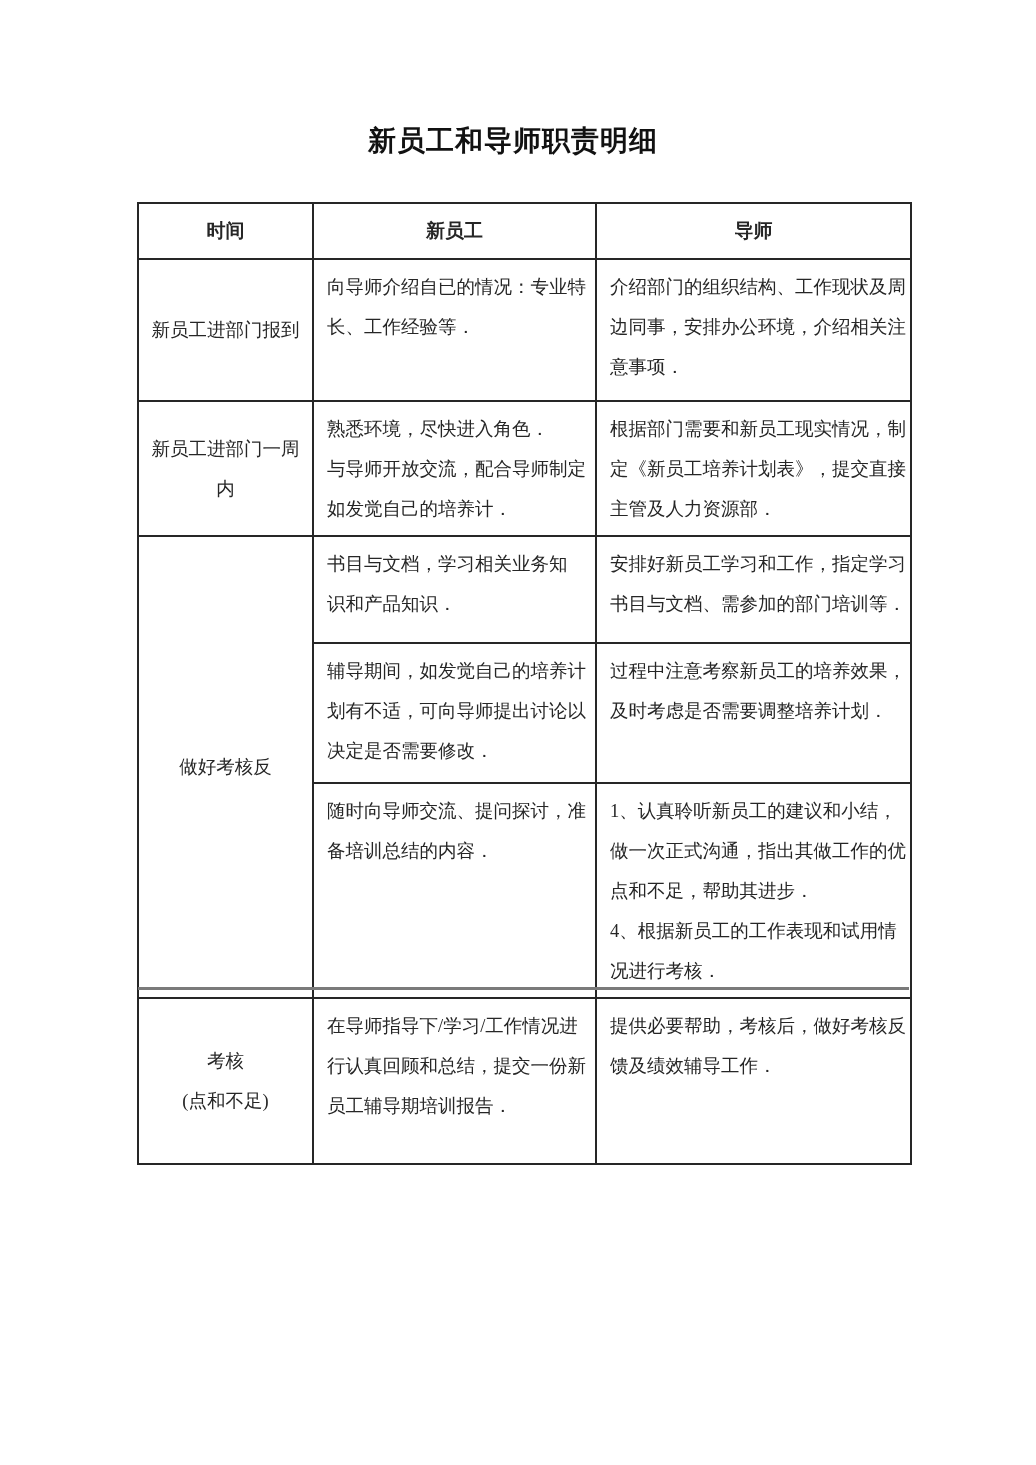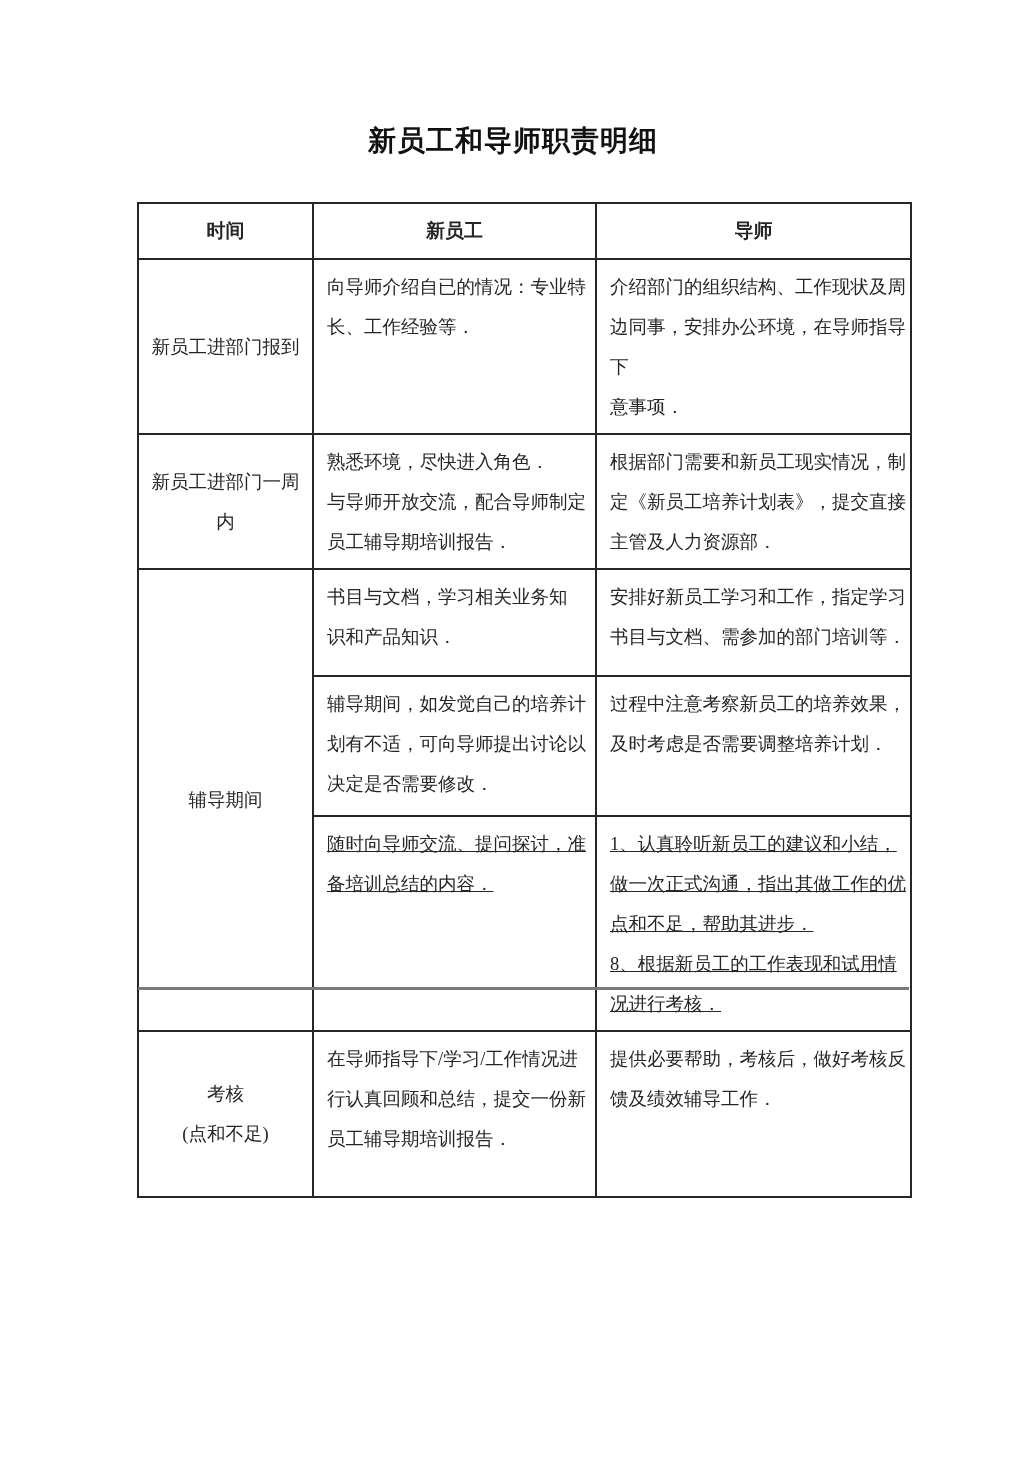--- a/index.html
+++ b/index.html
@@ -65,21 +65,21 @@
     text-align: left;
     padding: 7px 2px 6px 13px;
   }
   .col-emp  { width: 283px; border-radius: 23px; }
   .col-men  { width: 315px; }
   .tr-header { height: 56px; }
   .tr-r1 { height: 142px; }
   .tr-r2 { height: 131px; }
   .tr-r3a { height: 107px; }
   .tr-r3b { height: 140px; padding-left: 32px; }
-  .tr-r3c { height: 202px; text-decoration: underline; }
+  .tr-r3c { height: 202px; }
   .tr-r4  { height: 166px; }
   
   .tr-r3b > td, .tr-r3c > td {
     border-top-color: #757575;
   }
   
   .double-line {
     position: absolute;
     left: 1px;
     right: 1px;
@@ -107,58 +107,58 @@
           <th>时间</th>
           <th>新员工</th>
           <th>导师</th>
         </tr>
 
         <tr class="tr-r1">
           <td class="col-time">新员工进部门报到</td>
           <td class="col-body col-emp">向导师介绍自已的情况：专业特
 长、工作经验等．</td>
           <td class="col-body col-men">介绍部门的组织结构、工作现状及周
-边同事，安排办公环境，在导师指导下
+边同事，安排办公环境，介绍相关注
 意事项．</td>
         </tr>
 
         <tr class="tr-r2">
           <td class="col-time">新员工进部门一周
 内</td>
           <td class="col-body col-emp">熟悉环境，尽快进入角色．
 与导师开放交流，配合导师制定
-员工辅导期培训报告．</td>
+如发觉自己的培养计．</td>
           <td class="col-body col-men">根据部门需要和新员工现实情况，制
 定《新员工培养计划表》，提交直接
 主管及人力资源部．</td>
         </tr>
 
         <tr class="tr-r3a">
-          <td class="col-time" rowspan="3">辅导期间</td>
+          <td class="col-time" rowspan="3">做好考核反</td>
           <td class="col-body col-emp">书目与文档，学习相关业务知
 识和产品知识．</td>
           <td class="col-body col-men">安排好新员工学习和工作，指定学习
 书目与文档、需参加的部门培训等．</td>
         </tr>
 
         <tr class="tr-r3b">
           <td class="col-body col-emp">辅导期间，如发觉自己的培养计
 划有不适，可向导师提出讨论以
 决定是否需要修改．</td>
           <td class="col-body col-men">过程中注意考察新员工的培养效果，
 及时考虑是否需要调整培养计划．</td>
         </tr>
 
         <tr class="tr-r3c">
           <td class="col-body col-emp">随时向导师交流、提问探讨，准
 备培训总结的内容．</td>
           <td class="col-body col-men">1、认真聆听新员工的建议和小结，
 做一次正式沟通，指出其做工作的优
 点和不足，帮助其进步．
-8、根据新员工的工作表现和试用情
+4、根据新员工的工作表现和试用情
 况进行考核．</td>
         </tr>
 
         <tr class="tr-r4">
           <td class="col-time">考核
 (点和不足)</td>
           <td class="col-body col-emp">在导师指导下/学习/工作情况进
 行认真回顾和总结，提交一份新
 员工辅导期培训报告．</td>
           <td class="col-body col-men">提供必要帮助，考核后，做好考核反

